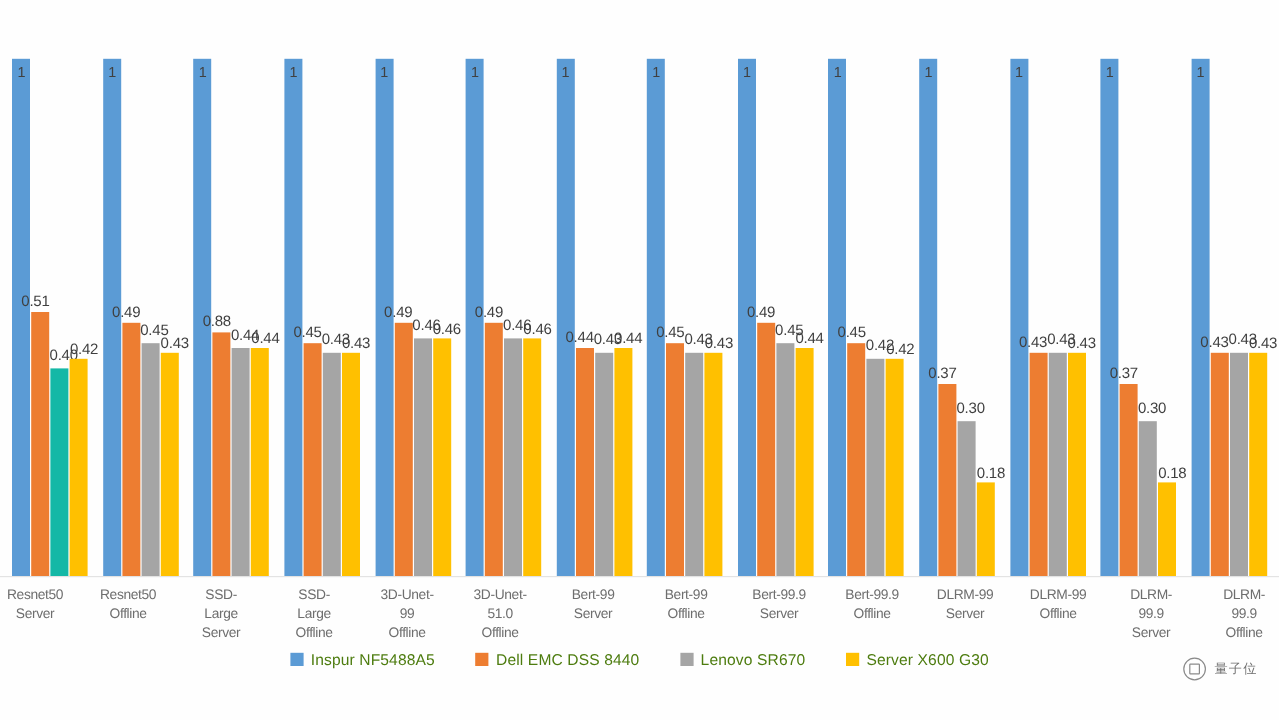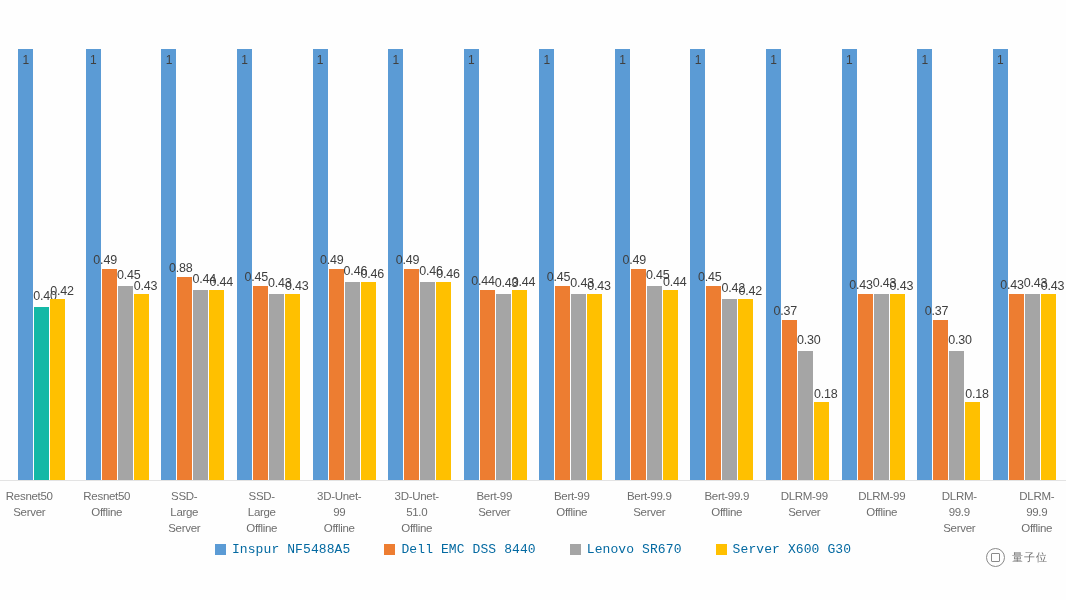--- a/index.html
+++ b/index.html
@@ -74,21 +74,21 @@
   .cat .l2 { display:block; }
 
   
   #legend {
     position:absolute; left:0; top:536px; width:1066px; height:26px;
     display:flex; align-items:center; justify-content:center;
     gap:34px;
   }
   .leg { display:flex; align-items:center; gap:6px; }
   .swatch { width:11px; height:11px; display:inline-block; }
-  .leg span.t { font-size:13px; color:#0369a1; letter-spacing:0.1px;font-family:Liberation Mono, monospace; }
+  .leg span.t { font-size:13px; color:#4d7c0f; letter-spacing:0.1px; }
 
   
   #wm {
     position:absolute; right:18px; top:548px;
     display:flex; align-items:center; gap:7px;
     color:#7b7b7b;
   }
   #wm .wmlogo {
     width:19px; height:19px; border:1.6px solid #8a8a8a; border-radius:50%;
     position:relative;
@@ -101,20 +101,23 @@
 </style>
 </head>
 <body>
 
 <div id="stage">
 
   <div id="plot">
       <div class="group">
         <div class="bar s0" style="height: 431.481px; background: rgb(91, 155, 213);">
           <span class="dlabel">1</span>
+        </div>
+        <div class="bar s1" style="height: 220.056px; background: rgb(237, 125, 49);">
+          <span class="dlabel">0.51</span>
         </div>
         <div class="bar s2" style="height: 172.593px; background: #14b8a6;">
           <span class="dlabel">0.40</span>
         </div>
         <div class="bar s3" style="height: 181.222px; background: rgb(255, 192, 0);">
           <span class="dlabel">0.42</span>
         </div>
       </div>
       <div class="group">
         <div class="bar s0" style="height: 431.481px; background: rgb(91, 155, 213);">

